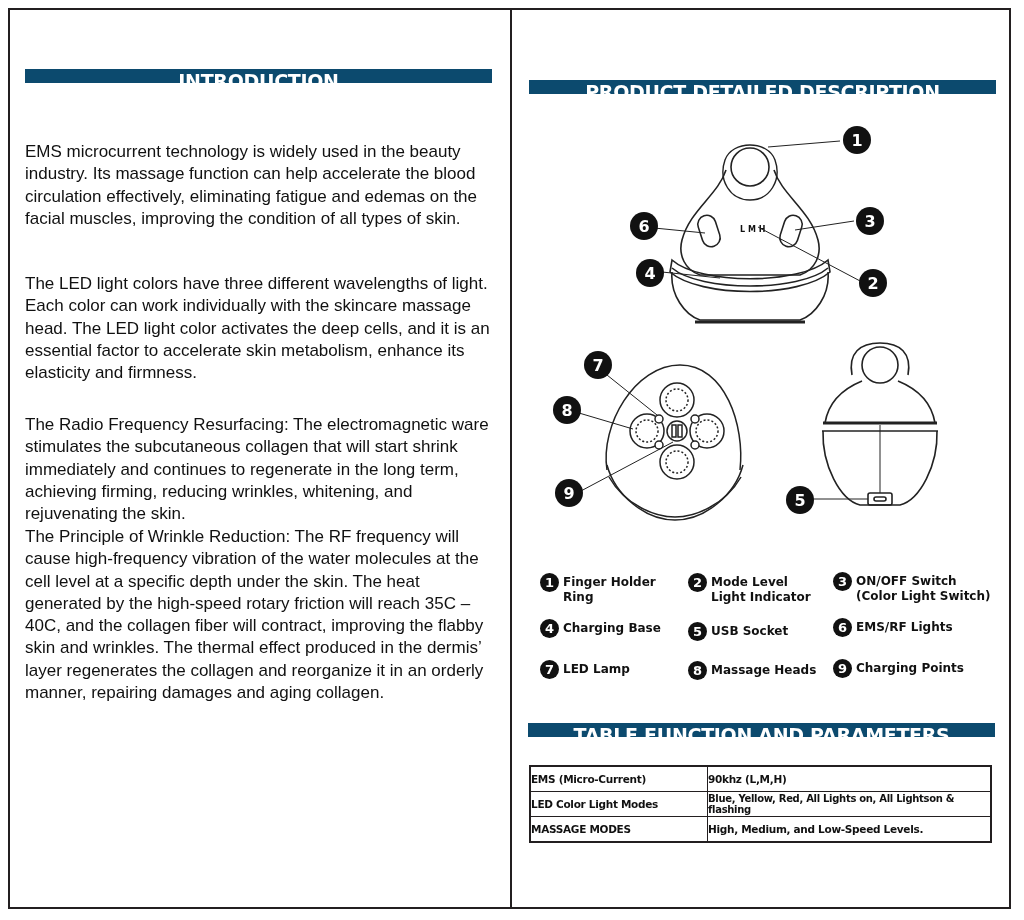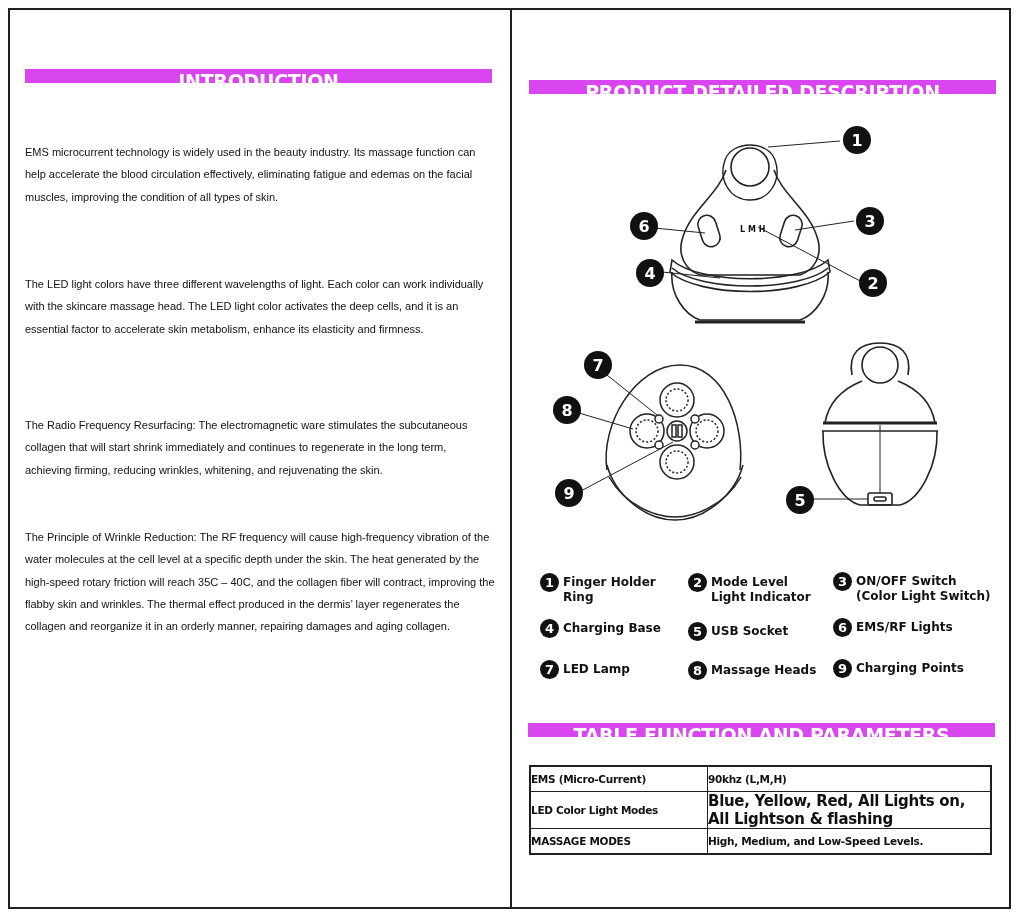--- a/index.html
+++ b/index.html
@@ -1,36 +1,36 @@
 <!DOCTYPE html>
 <html><head>
 <meta charset="utf-8">
 <style>
   html, body { margin: 0; padding: 0; background: #ffffff; }
   body { width: 1024px; height: 920px; position: relative; overflow: hidden;
          font-family: "Liberation Sans", "DejaVu Sans", sans-serif; color: #111; }
   .frame { position: absolute; left: 8px; top: 8px; width: 1003px; height: 901px;
            border: 2px solid #231f20; box-sizing: border-box; }
   .divider { position: absolute; left: 510px; top: 8px; width: 2px; height: 901px; background: #231f20; }
-  .bar { position: absolute; height: 14px; background: #d946ef; color: #fff;
+  .bar { position: absolute; height: 14px; background: #0c4a6e; color: #fff;
          font-family: "DejaVu Sans", sans-serif; font-weight: bold; font-size: 19px;
          text-align: center; line-height: 25px; letter-spacing: -0.3px; }
-  .left-col { position: absolute; left: 25px; width: 470px; font-size: 11px; line-height: 22.3px; color: #111; }
+  .left-col { position: absolute; left: 25px; width: 470px; font-size: 17px; line-height: 22.3px; color: #111; }
   .para { margin: 0; }
   .diagram { position: absolute; }
   .legend { position: absolute; font-family: "DejaVu Sans", sans-serif; font-weight: bold;
             font-size: 12px; line-height: 15px; color: #111; display: flex; align-items: flex-start; }
   .legend .num { flex: 0 0 auto; width: 19px; height: 19px; border-radius: 50%; background: #111; color: #fff;
                  font-size: 13px; line-height: 19px; text-align: center; margin-right: 4px; margin-top: -2px; }
   .legend .lbl { display: block; }
   table.params { position: absolute; left: 529px; top: 765px; width: 463px; border-collapse: collapse;
                  border: 2px solid #231f20; font-family: "DejaVu Sans", sans-serif; font-weight: bold; }
   table.params td { border: 1.5px solid #231f20; height: 24px; padding: 0 0; font-size: 10.5px; letter-spacing: -0.3px; }
   table.params td.k { width: 176px; }
-  table.params td.small { font-size: 15px; }
+  table.params td.small { font-size: 10px; }
 </style>
 </head>
 <body>
 
 <div class="frame"></div>
 <div class="divider"></div>
 
 <div class="bar" style="left:25px; top:69px; width:467px;">INTRODUCTION</div>
 
 <div class="left-col" style="top:141px;">

